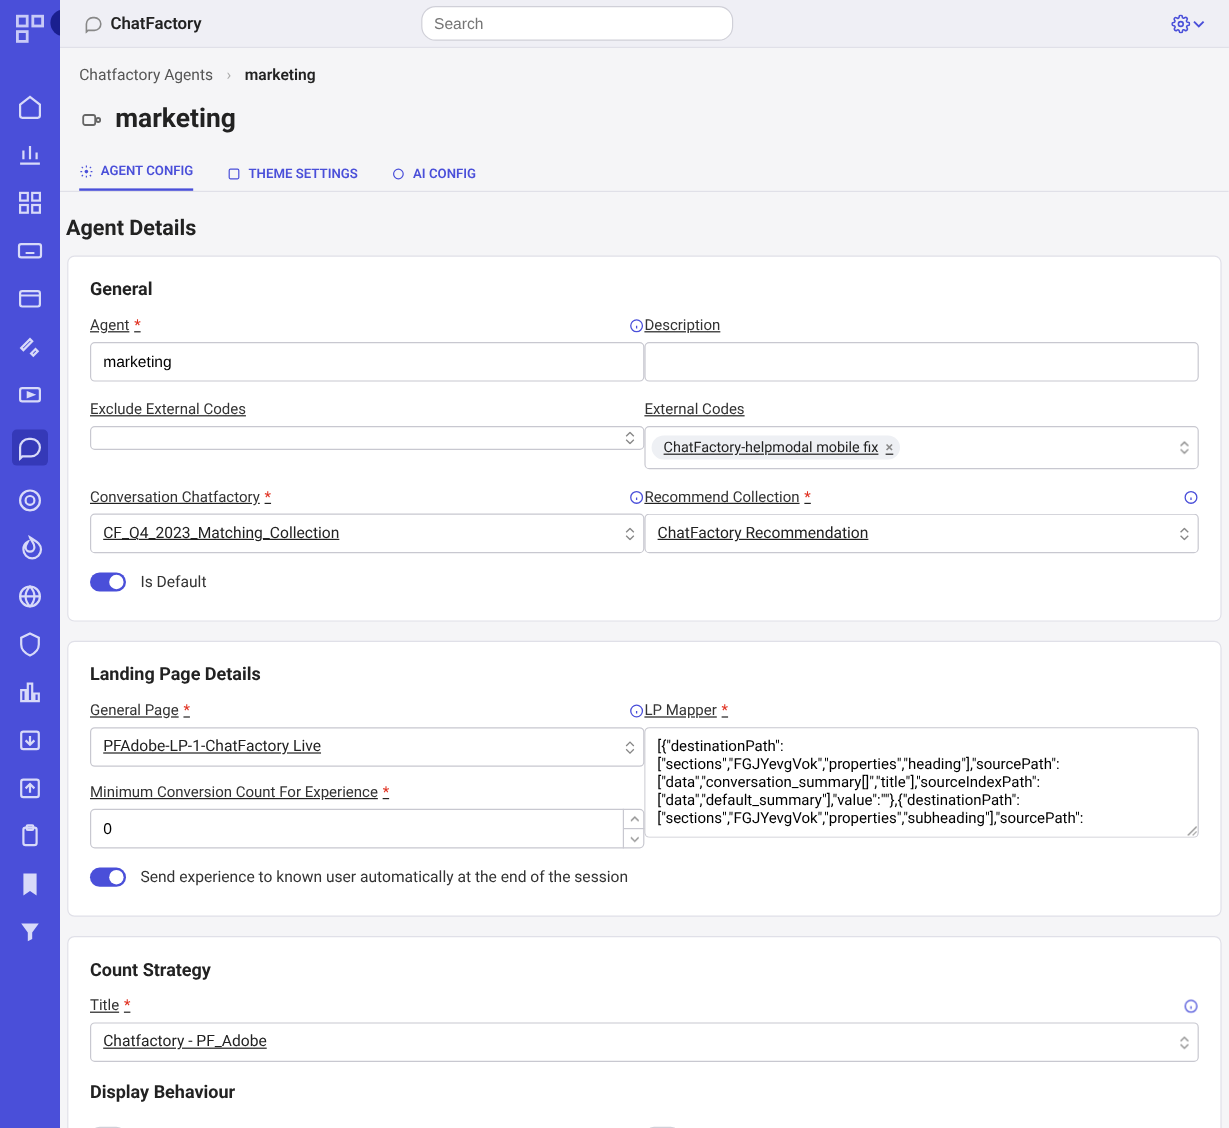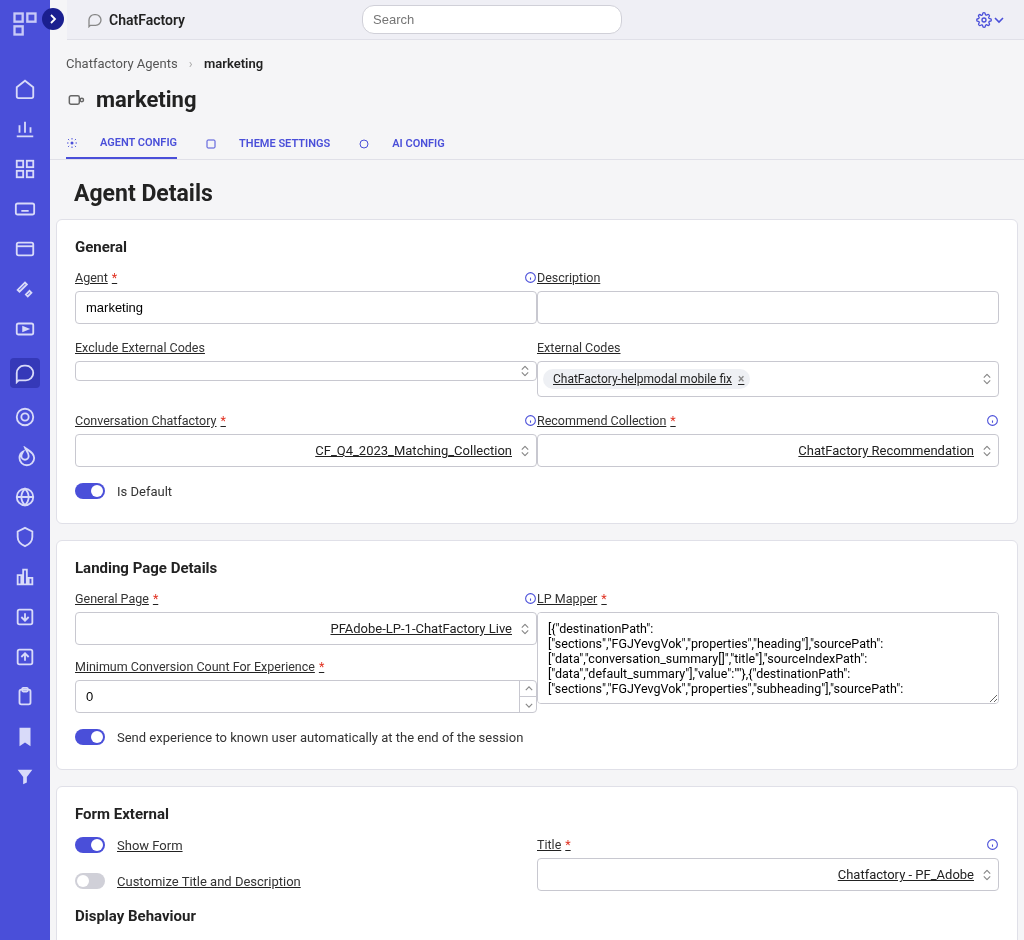--- a/index.html
+++ b/index.html
@@ -6,51 +6,51 @@
 body { font-family: -apple-system, BlinkMacSystemFont, 'Segoe UI', Roboto, sans-serif; font-size: 13px; color: #222; background: #f5f5f7; }
 
 .sidebar { position: fixed; left: 0; top: 0; width: 50px; height: 100%; background: #4a4fd9; display: flex; flex-direction: column; align-items: center; padding-top: 10px; }
 .sidebar-logo { width: 28px; height: 28px; margin-bottom: 20px; color: #c8caf7; position: relative; }
 .expand-btn { position: absolute; left: 42px; top: 8px; width: 22px; height: 22px; border-radius: 50%; background: #1a1f8f; display: flex; align-items: center; justify-content: center; color: #fff; z-index: 10; }
 .expand-btn svg { width: 10px; height: 10px; }
 .sidebar-items { display: flex; flex-direction: column; align-items: center; gap: 18px; margin-top: 20px; }
 .sidebar-item { width: 22px; height: 22px; display: flex; align-items: center; justify-content: center; color: #d8daf9; cursor: pointer; }
 .sidebar-item.active { background: #3539b8; border-radius: 4px; padding: 4px; width: 30px; height: 30px; }
 
-.topbar { position: fixed; left: 67px; right: 0; top: 0; height: 40px; background: #efeff5; display: flex; align-items: center; padding: 0 20px; border-bottom: 1px solid #e0e0e8; }
+.topbar { position: fixed; left: 50px; right: 0; top: 0; height: 40px; background: #efeff5; display: flex; align-items: center; padding: 0 20px; border-bottom: 1px solid #e0e0e8; }
 .topbar-brand { display: flex; align-items: center; gap: 6px; font-weight: 600; font-size: 14px; }
 .topbar-brand-icon { width: 16px; height: 16px; color: #888; }
 .topbar-search { flex: 1; max-width: 260px; margin: 0 auto; }
 .topbar-search input { width: 100%; padding: 6px 10px; border: 1px solid #d0d0d8; border-radius: 12px; background: #fff; font-size: 13px; }
 .topbar-gear { color: #4a4fd9; cursor: pointer; display: flex; align-items: center; gap: 2px; }
 
 .main { margin-left: 50px; margin-top: 40px; padding: 16px 0 40px 0; }
 .breadcrumb { padding: 0 16px 16px 16px; font-size: 13px; color: #555; }
 .breadcrumb .sep { margin: 0 8px; color: #aaa; }
 .breadcrumb .current { color: #222; font-weight: 600; }
 .page-title { display: flex; align-items: center; gap: 10px; padding: 0 16px 16px 16px; font-size: 22px; font-weight: 700; }
 .page-title-icon { width: 20px; height: 20px; color: #666; }
 
 .tabs { display: flex; gap: 28px; padding: 0 16px; border-bottom: 1px solid #e0e0e8; }
-.tab { display: flex; align-items: center; gap: 22px; padding: 8px 0; font-size: 11px; font-weight: 600; color: #4a4fd9; cursor: pointer; }
+.tab { display: flex; align-items: flex-end; gap: 6px; padding: 8px 0; font-size: 11px; font-weight: 600; color: #4a4fd9; cursor: pointer; }
 .tab.active { border-bottom: 2px solid #4a4fd9; }
 .tab-icon { width: 12px; height: 12px; }
 
-.section-title { font-size: 23px; font-weight: 700; padding: 20px 16px 12px 24px; }
+.section-title { font-size: 18px; font-weight: 700; padding: 20px 16px 12px 5px; }
 
 .card { background: #fff; border: 1px solid #e0e0e8; border-radius: 6px; margin: 0 6px 16px 6px; padding: 18px 18px 24px 18px; }
 .card-title { font-size: 15px; font-weight: 700; margin-bottom: 14px; }
 
 .form-row { display: flex; margin-bottom: 16px; text-decoration: underline; }
 .form-col { flex: 1; min-width: 0; }
 .form-label { display: flex; align-items: center; gap: 4px; font-size: 12.5px; color: #333; margin-bottom: 6px; }
 .required { color: #e03020; }
 .info-icon { width: 13px; height: 13px; color: #4a4fd9; margin-left: auto; cursor: pointer; }
 .input, .select { width: 100%; padding: 8px 10px; border: 1px solid #c8c8d0; border-radius: 4px; font-size: 13px; background: #fff; }
-.select { appearance: none; padding-right: 24px; background-image: none; position: relative; text-align: right; }
+.select { appearance: none; padding-right: 36px; background-image: none; position: relative; }
 .select-wrap { position: relative; }
 .select-caret { position: absolute; right: 8px; top: 50%; transform: translateY(-50%); pointer-events: none; display: flex; flex-direction: column; gap: 1px; }
 .select-caret svg { width: 8px; height: 5px; color: #888; }
 .tag-input { display: flex; align-items: center; gap: 6px; padding: 5px; border: 1px solid #c8c8d0; border-radius: 4px; min-height: 36px; }
 .tag { background: #eef0f4; padding: 3px 6px 3px 10px; border-radius: 10px; font-size: 12px; display: flex; align-items: center; gap: 6px; }
 .tag-remove { cursor: pointer; color: #888; font-weight: 600; }
 .textarea { width: 100%; padding: 8px 10px; border: 1px solid #c8c8d0; border-radius: 4px; font-size: 12.5px; background: #fff; height: 92px; resize: vertical; overflow-y: scroll; font-family: inherit; }
 .number-wrap { position: relative; }
 .number-wrap input { padding-right: 24px; }
 .number-wrap input::-webkit-inner-spin-button, .number-wrap input::-webkit-outer-spin-button { -webkit-appearance: none; margin: 0; }
@@ -426,37 +426,23 @@
 
     <div class="toggle-row">
       <div class="toggle on">
           <div class="knob"></div>
         </div>
       <span class="toggle-label">Send experience to known user automatically at the end of the session</span>
     </div>
   </div>
 
   <div class="card">
-    <div class="card-title">Form External</div>
+    <div class="card-title">Count Strategy</div>
 
     <div class="form-row">
-      <div class="form-col">
-        <div class="toggle-row" style="margin-top:0">
-          <div class="toggle on">
-              <div class="knob"></div>
-            </div>
-          <span class="toggle-label">Show Form</span>
-        </div>
-        <div class="toggle-row" style="margin-top:20px">
-          <div class="toggle">
-              <div class="knob"></div>
-            </div>
-          <span class="toggle-label">Customize Title and Description</span>
-        </div>
-      </div>
       <div class="form-col">
         <div class="form-label">
           <span>Title</span>
           <span class="required">*</span>
           <span class="info-icon"><svg viewBox="0 0 24 24" fill="none" stroke="currentColor" stroke-width="2">
                 <circle cx="12" cy="12" r="9"></circle>
                 <path d="M12 8h.01M12 12v4"></path>
               </svg></span>
         </div>
         <div class="select-wrap">

